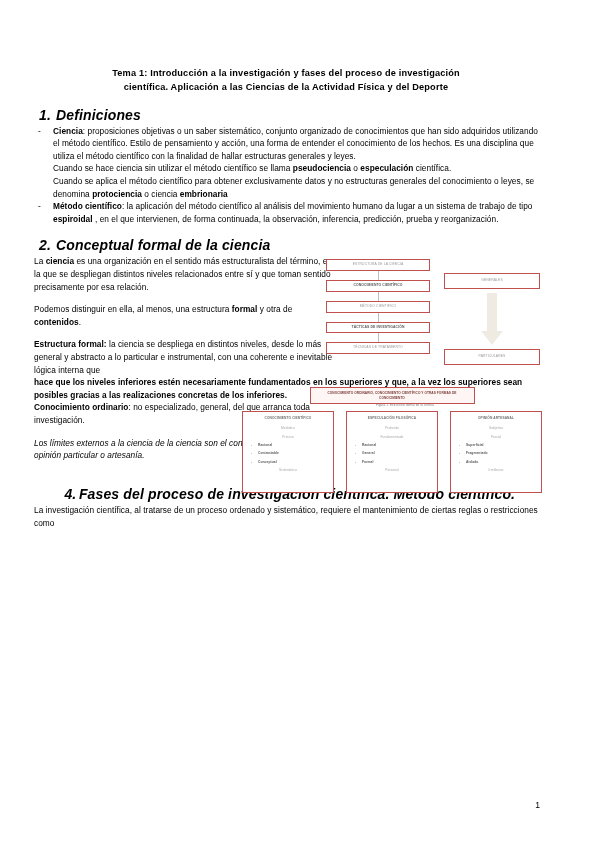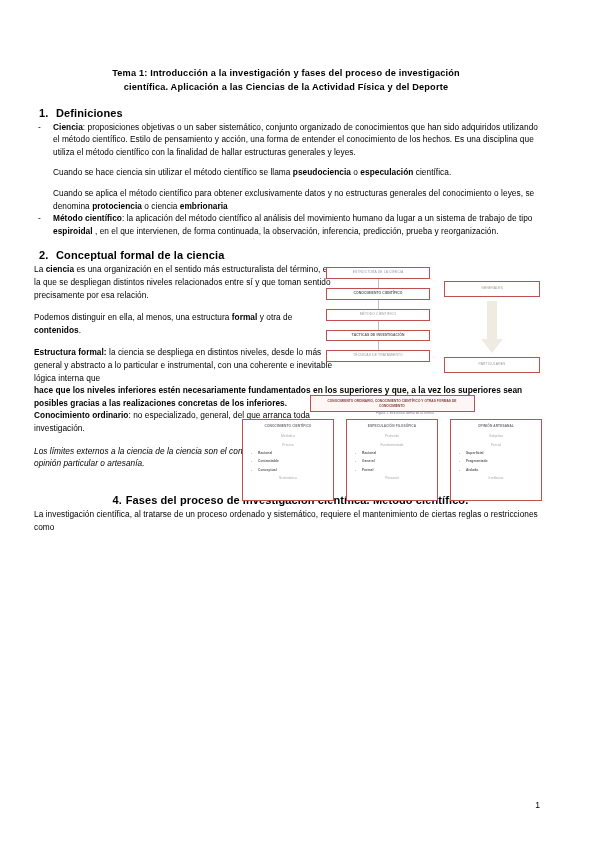--- a/index.html
+++ b/index.html
@@ -30,41 +30,42 @@
     line-height: 1.55;
     text-align: center;
     margin: 10px 0 0 0;
     padding: 0 6px;
     letter-spacing: 0.02em;
   }
   .doc-title .line2 { display: block; }
 
   
   .sec-heading {
-    font-size: 11px;
+    font-size: 14px;
     font-weight: bold;
     margin: 12px 0 2px 0;
     padding-left: 22px;
     letter-spacing: 0.01em;
+    font-style: italic;
   }
   .sec-heading .num {
     display: inline-block;
     width: 17px;
     margin-left: -17px;
   }
 
   
   p.body {
     font-size: 8.3px;
     line-height: 1.52;
     margin: 0;
     text-align: left;
     letter-spacing: 0.005em;
   }
-  p.body + p.body { margin-top: 8px; }
+  p.body + p.body { margin-top: 0; }
   .gap { height: 10px; }
 
   .dash-item {
     display: flex;
     font-size: 8.3px;
     line-height: 1.52;
     margin-top: 0;
   }
   .dash-item .dash {
     width: 19px;

